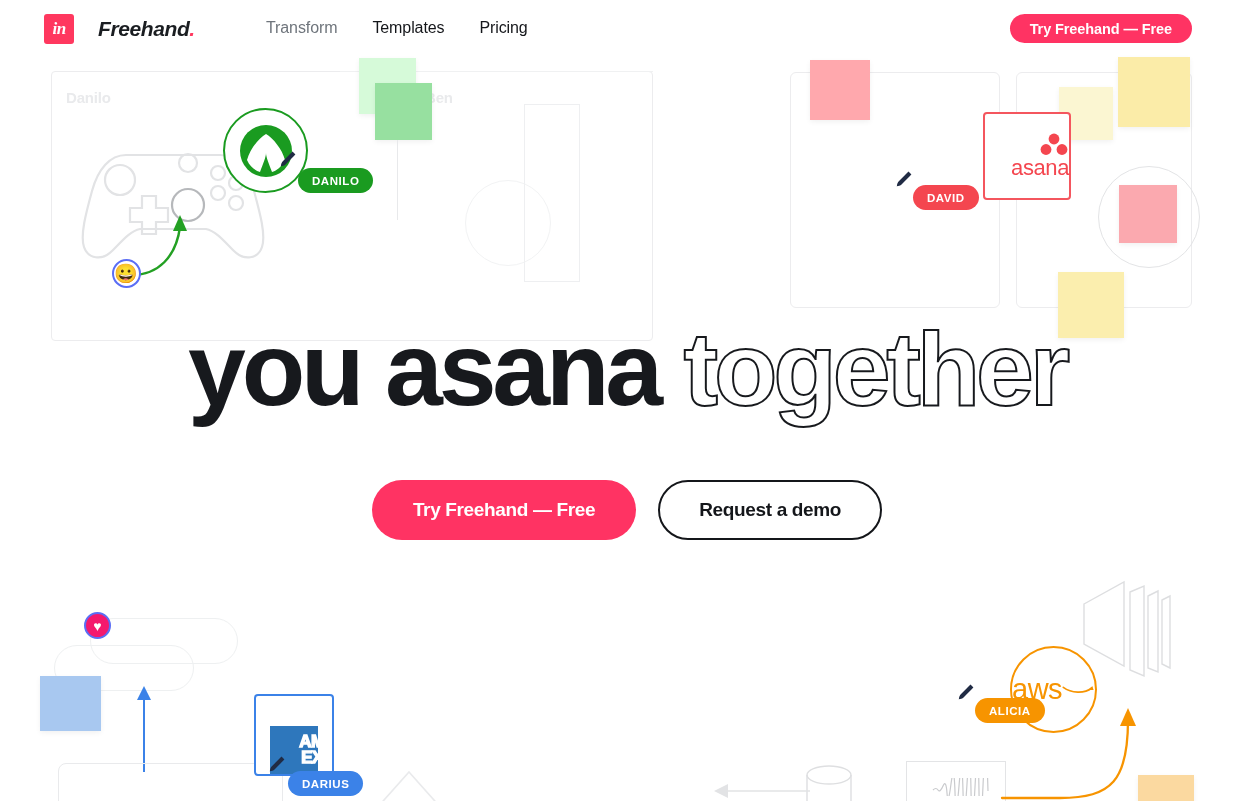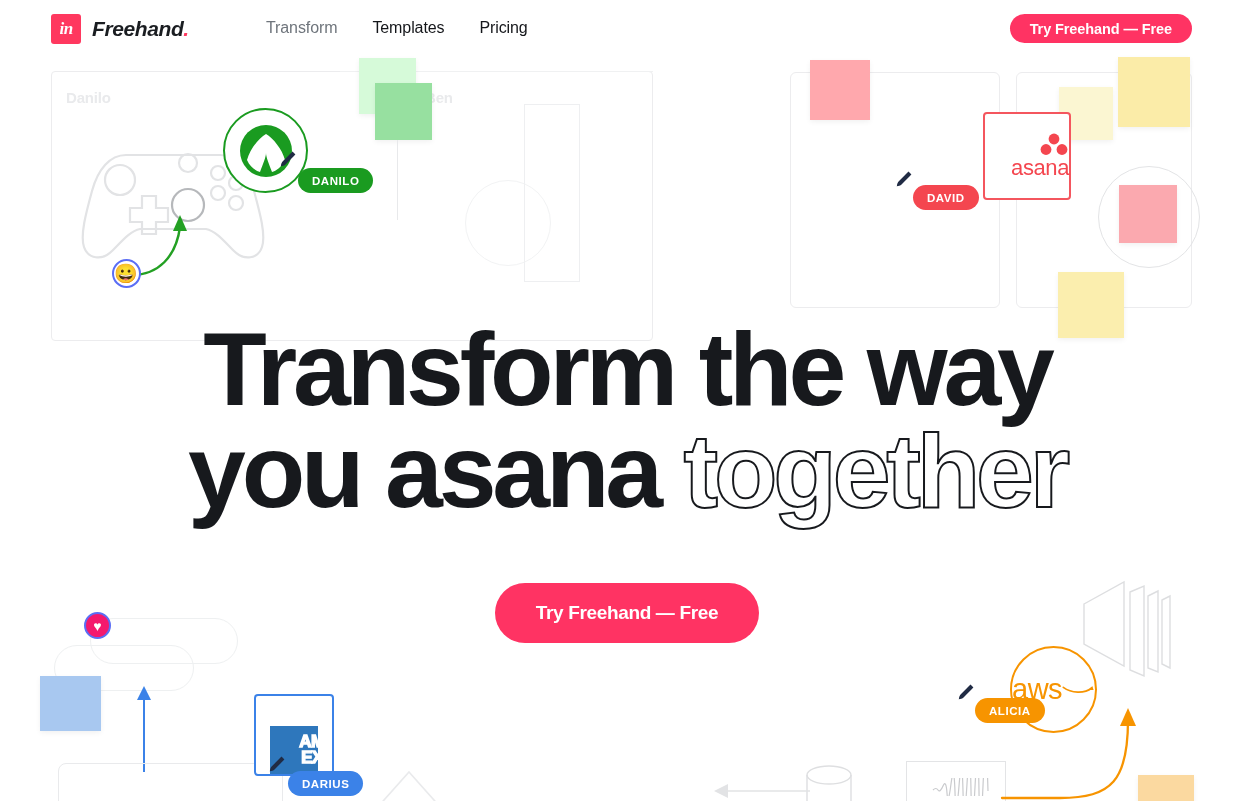--- a/index.html
+++ b/index.html
@@ -6,21 +6,21 @@
   html, body {
     width:1254px; height:801px;
     background:#ffffff;
     font-family:"Liberation Sans", sans-serif;
     overflow:hidden;
   }
   .page { position:relative; width:1254px; height:801px; background:#fff; overflow:hidden; }
 
   
   .nav { position:absolute; top:0; left:0; width:1254px; height:58px; z-index:60; }
-  .brand { position:absolute; left:51px; top:14px; display:flex; align-items:center; gap:11px; }
+  .brand { position:absolute; left:44px; top:14px; display:flex; align-items:center; gap:24px; }
   .brand-mark {
     width:30px; height:30px; border-radius:3px; background:#FF385F;
     display:flex; align-items:center; justify-content:center;
     color:#fff; font-family:"Liberation Serif", serif; font-style:italic;
     font-size:17px; font-weight:700; letter-spacing:-0.5px;
   }
   .brand-name { font-size:21px; font-weight:700; color:#1a1d21; letter-spacing:-0.4px;font-style:italic; }
   .brand-name .dot { color:#FF385F; }
 
   .nav-links { position:absolute; left:266px; top:19px; display:flex; gap:35px; }
@@ -263,25 +263,25 @@
       <a class="nav-link muted" href="#">Transform</a>
       <a class="nav-link" href="#">Templates</a>
       <a class="nav-link" href="#">Pricing</a>
     </div>
 
     <button class="nav-cta">Try Freehand — Free</button>
   </div>
 
   <div class="hero">
     <h1 class="headline">
-      <div>Transform the way</div>
       <div>
         <span>you asana</span>
         <span class="outline">together</span>
       </div>
     </h1>
 
     <div class="cta-row">
       <button class="btn-primary">Try Freehand — Free</button>
+      <button class="btn-secondary">Request a demo</button>
     </div>
   </div>
 
 </div>
 
 </body></html>

